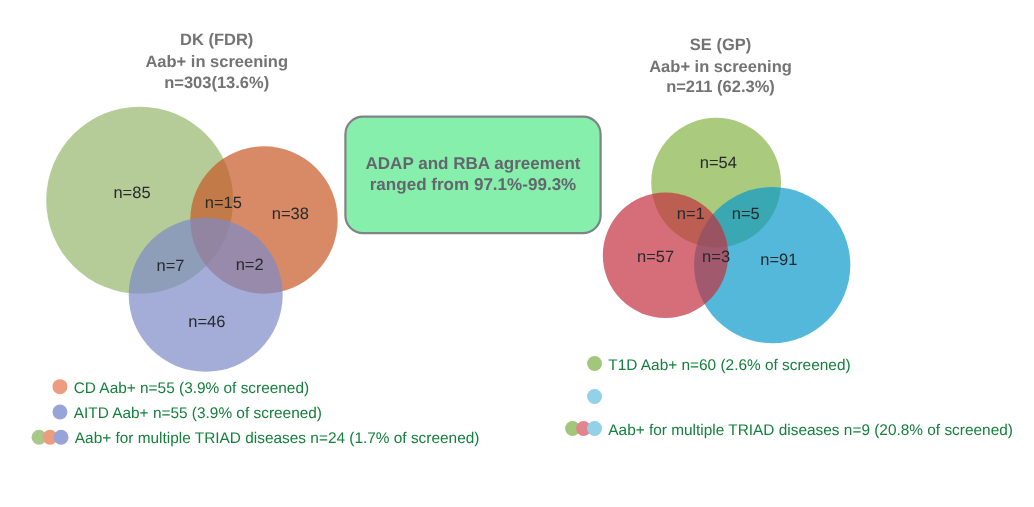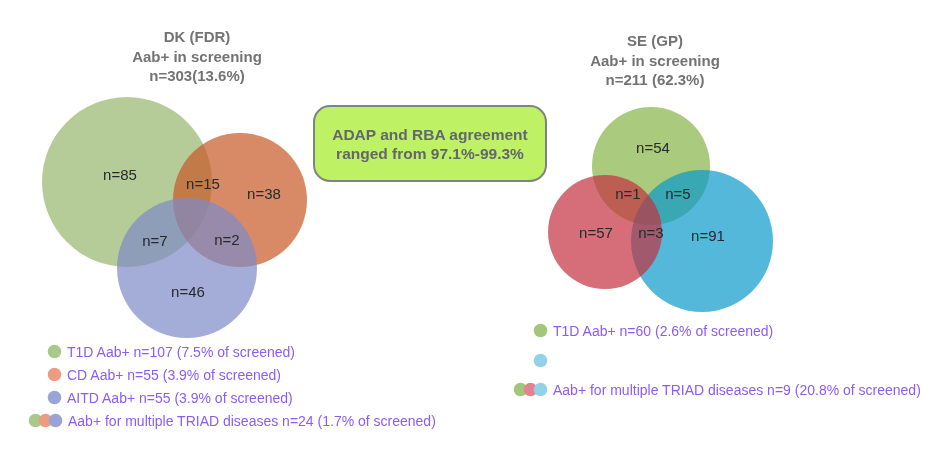--- a/index.html
+++ b/index.html
@@ -12,36 +12,36 @@
     font-size:15px; fill:#27292c; text-anchor:middle;
     font-family:"Liberation Sans", sans-serif;
   }
   .panel-title {
     position:absolute; width:260px; text-align:center;
     font-weight:bold; font-size:15px; line-height:19.5px; color:#737373;
   }
   .panel-title.left  { left:67px;  top:27px; }
   .panel-title.right { left:525px; top:31px; }
   .callout {
-    position:absolute; left:313px; top:105px; width:234px; height:77px;
+    position:absolute; left:313px; top:105px; width:234px; height:108px;
     box-sizing:border-box; border:2px solid #808386; border-radius:17px;
-    background:#bef264; display:flex; flex-direction:column;
+    background:#86efac; display:flex; flex-direction:column;
     align-items:center; justify-content:center;
     font-weight:bold; font-size:15.5px; line-height:19px; color:#63676d;
     text-align:center;
   }
   .legend { position:absolute; display:flex; flex-direction:column; }
   .legend.left  { left:28px;  top:340px; }
   .legend.right { left:513px; top:316px; }
   .legend-row { display:flex; align-items:center; }
   .legend.left  .legend-row { height:23px; }
   .legend.right .legend-row { height:29.5px; }
   .legend-row.single { padding-left:19px; }
   .legend.right .legend-row.single { padding-left:20px; }
-  .legend-row .lbl { margin-left:5px; font-size:14px; color:#8b5cf6; white-space:nowrap; }
+  .legend-row .lbl { margin-left:5px; font-size:14px; color:#15803d; white-space:nowrap; }
   .dot-svg { display:block; flex:none; }
 </style>
 </head>
 <body>
 
 <div class="stage">
 
   <svg class="venn-layer" width="940" height="461" viewBox="0 0 940 461">
 
     <g>
@@ -82,26 +82,20 @@
   </div>
 
   <div class="callout">
     <div>ADAP and RBA agreement</div>
     <div>ranged from 97.1%-99.3%</div>
   </div>
 
   <div class="legend left">
     <div class="legend-row single">
       <svg class="dot-svg" width="15" height="15">
-        <circle cx="7.5" cy="7.5" r="6.8" fill="#a9c98a"></circle>
-      </svg>
-      <span class="lbl">T1D Aab+ n=107 (7.5% of screened)</span>
-    </div>
-    <div class="legend-row single">
-      <svg class="dot-svg" width="15" height="15">
         <circle cx="7.5" cy="7.5" r="6.8" fill="#ee9c7f"></circle>
       </svg>
       <span class="lbl">CD Aab+ n=55 (3.9% of screened)</span>
     </div>
     <div class="legend-row single">
       <svg class="dot-svg" width="15" height="15">
         <circle cx="7.5" cy="7.5" r="6.8" fill="#98a3d8"></circle>
       </svg>
       <span class="lbl">AITD Aab+ n=55 (3.9% of screened)</span>
     </div>

